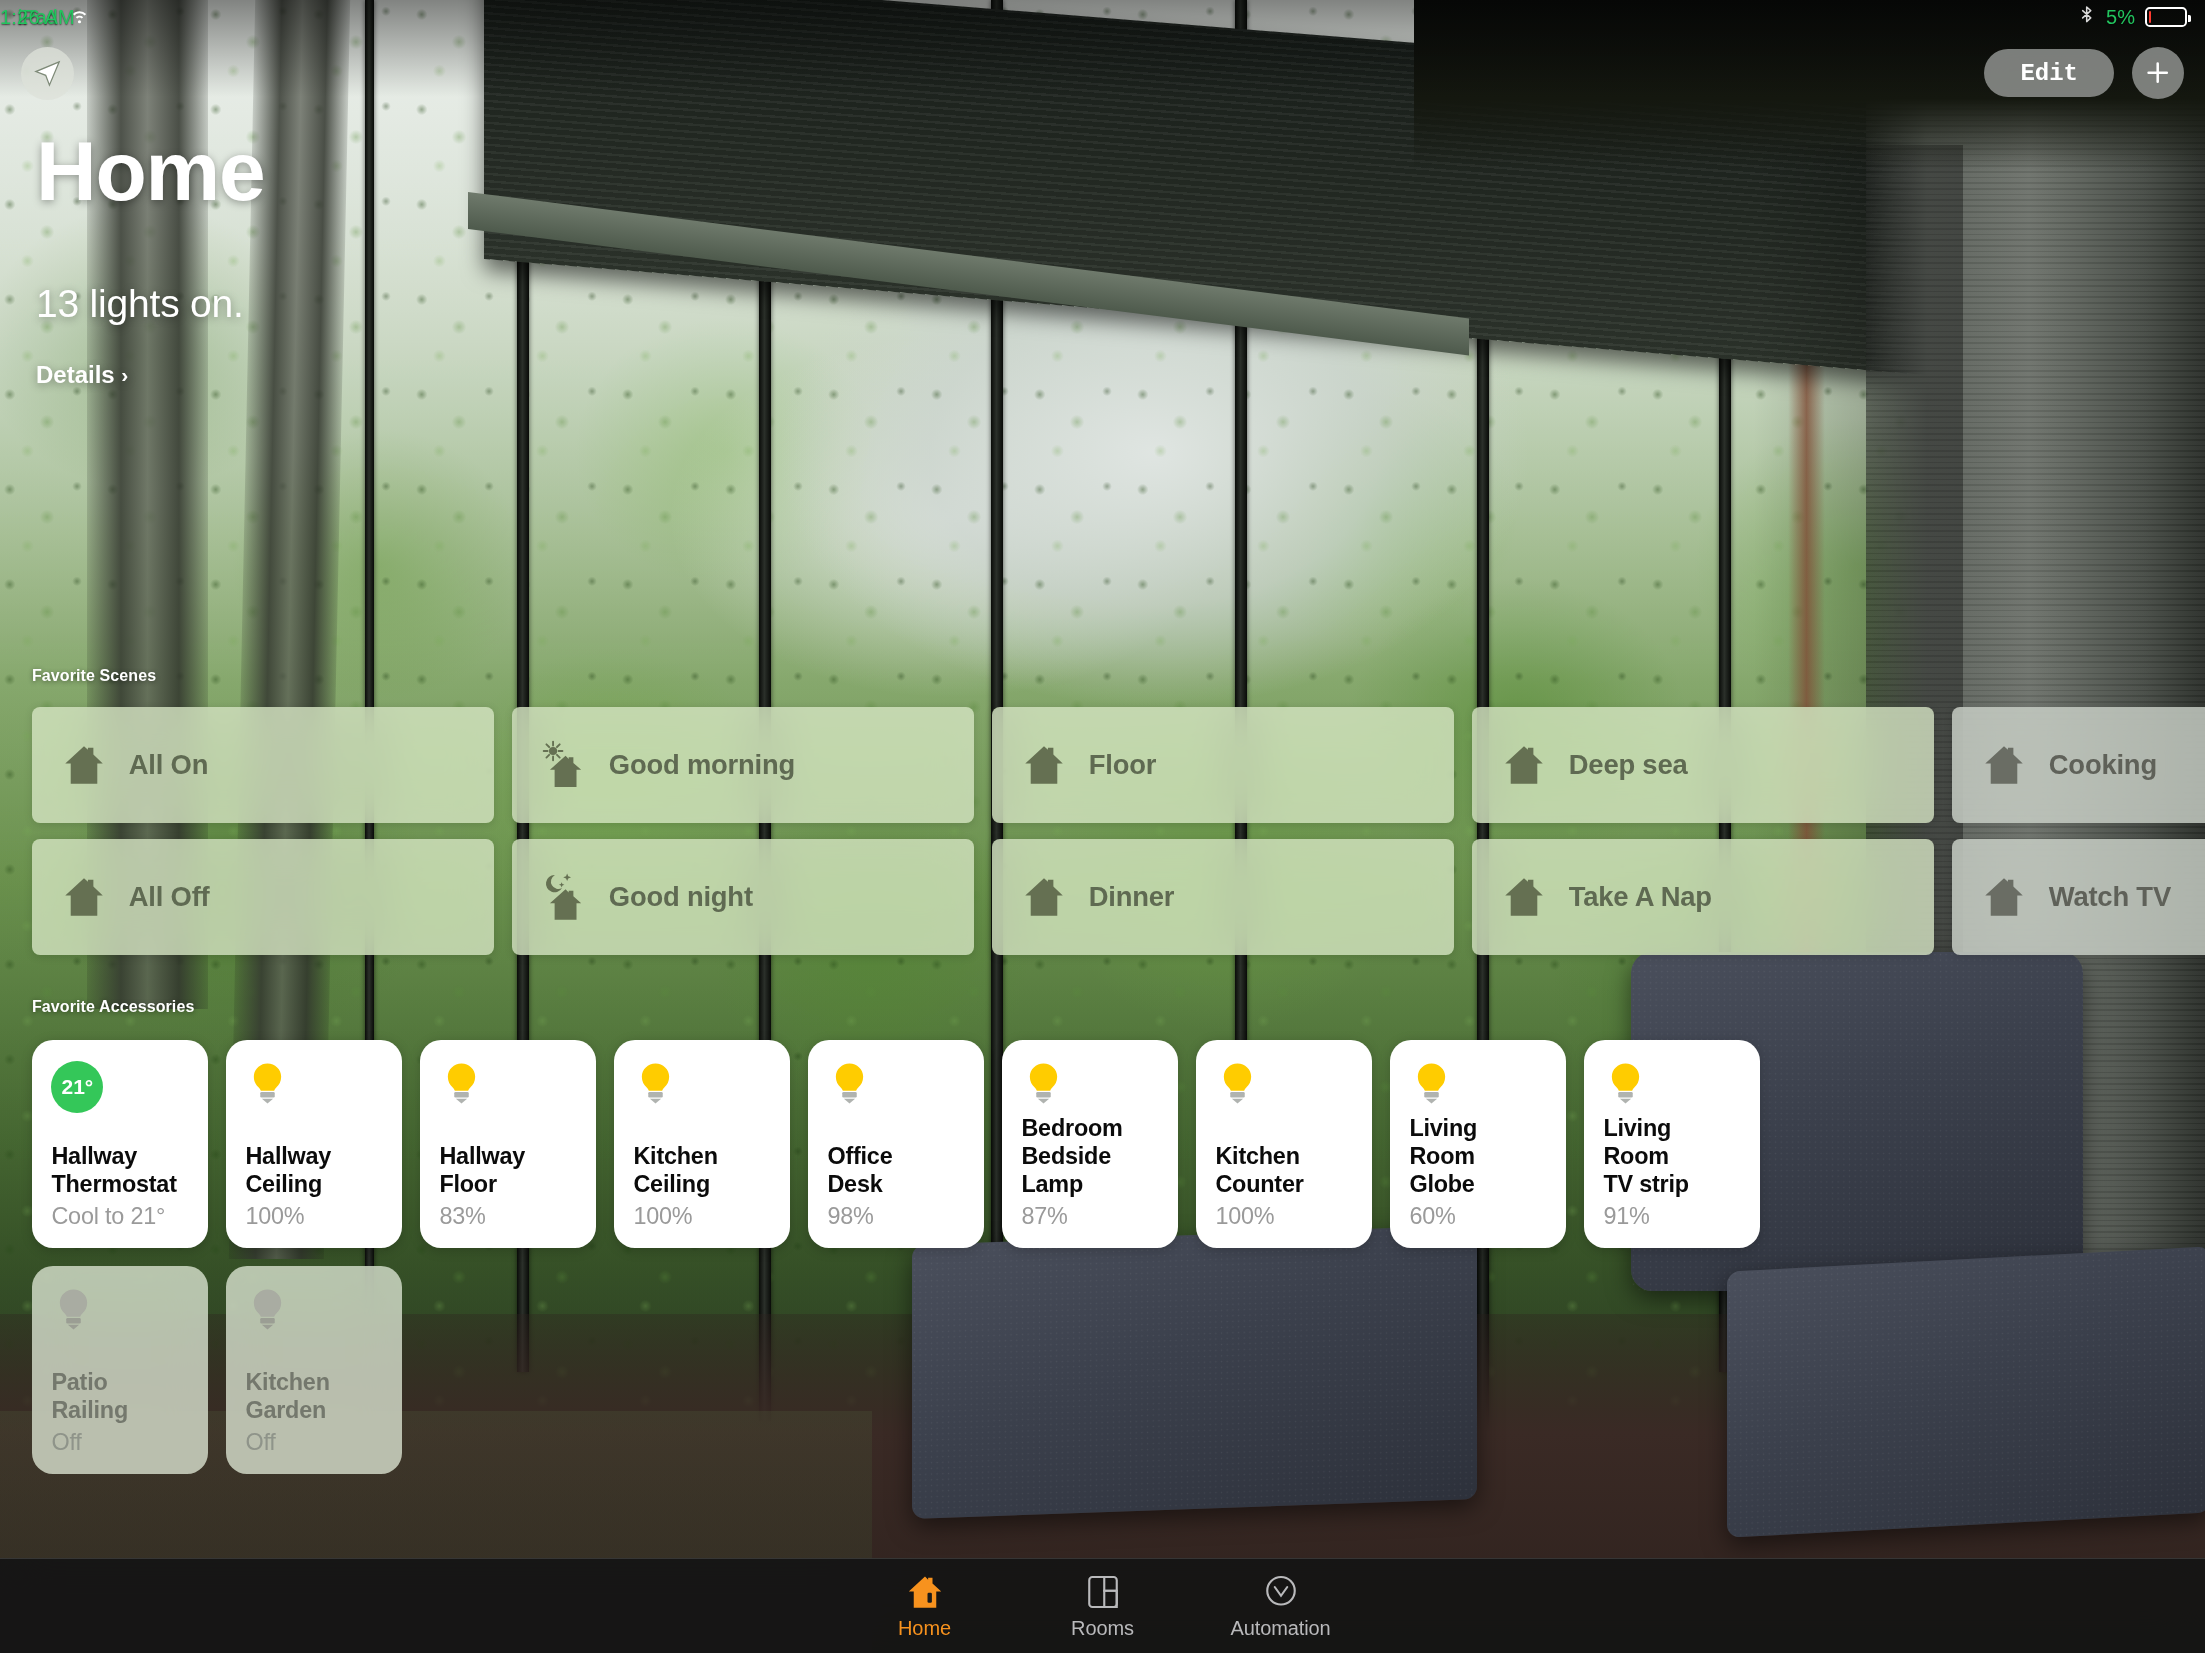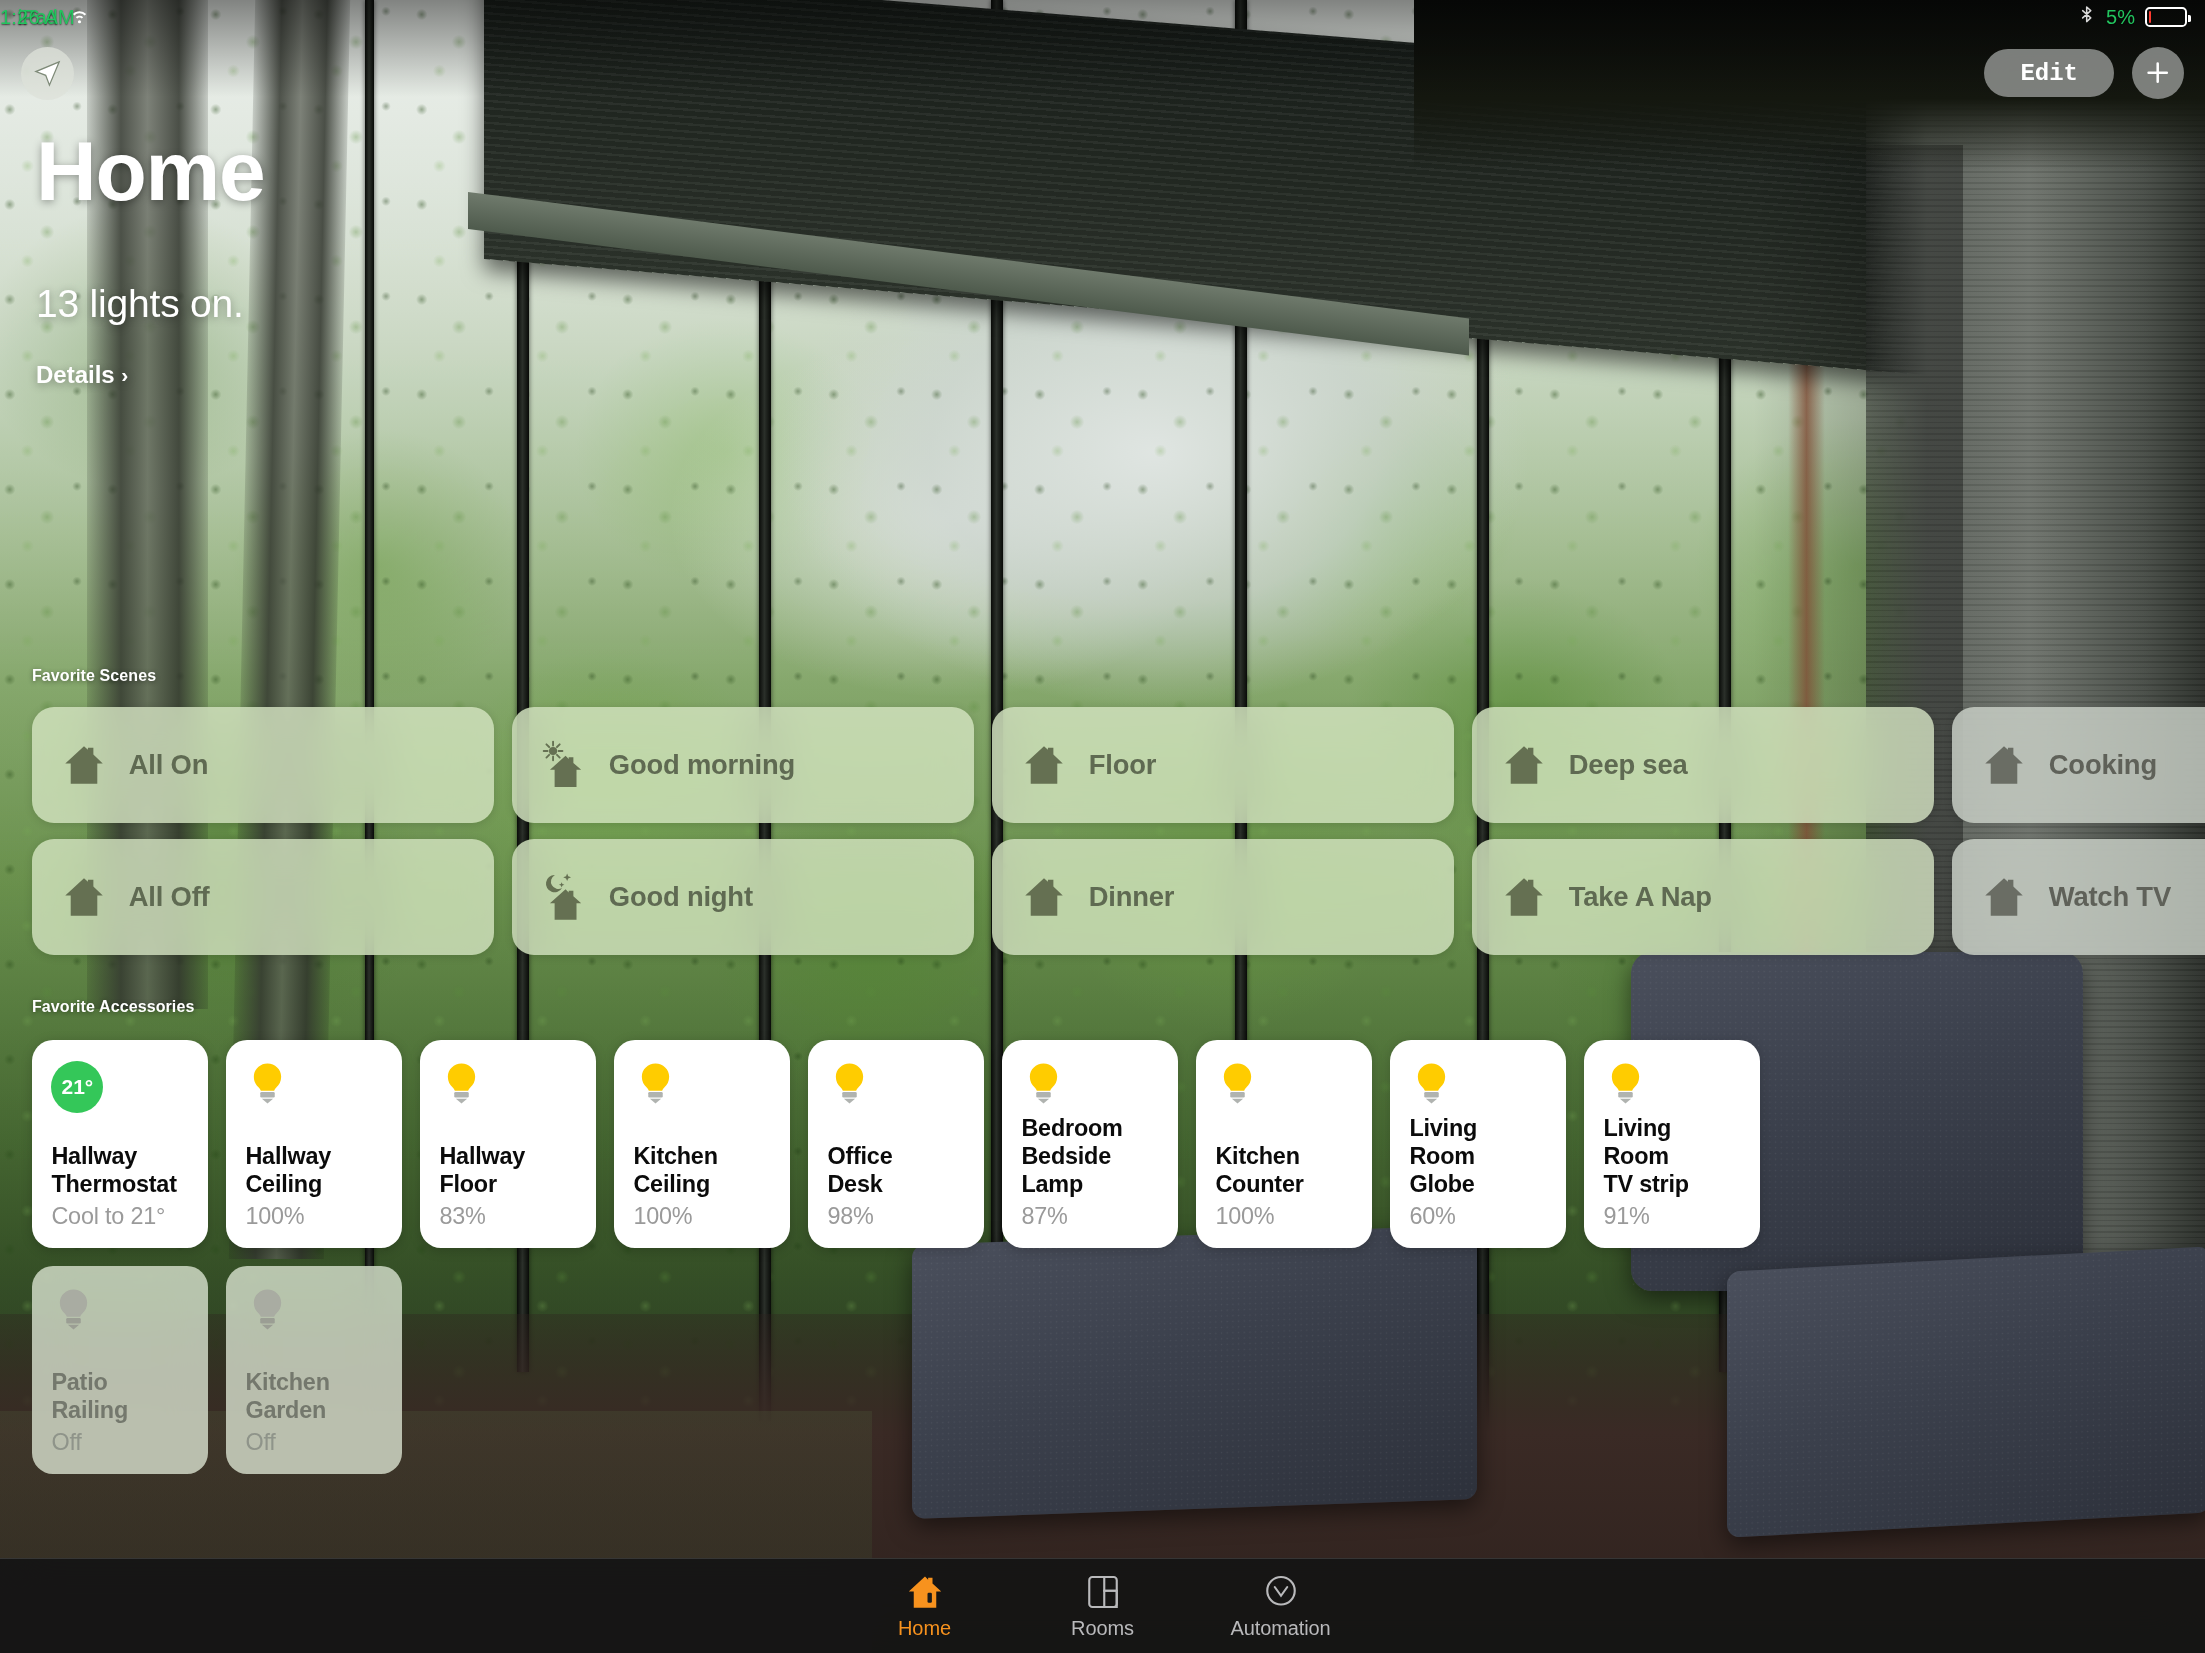--- a/index.html
+++ b/index.html
@@ -162,21 +162,21 @@
     position:absolute; left:32px; color:#fff; font-size:16px; font-weight:700;
     letter-spacing:0.1px; z-index:30; text-shadow:0 0.8px 4.8px rgba(0,0,0,.45);
   }
   #scenes-title { top:667px; }
   #acc-title    { top:998px; }
 
   
   #scenes { position:absolute; left:32px; top:707px; z-index:30; display:flex; flex-direction:column; gap:16px; }
   .scene-row { display:flex; gap:18px; }
   .scene-tile {
-    width:462px; height:116px; border-radius:22px;
+    width:462px; height:116px; border-radius:8px;
     background:rgba(214,228,196,.80);
     backdrop-filter:blur(21px) saturate(1.4);
     display:flex; align-items:center; padding:0 27.4px; gap:19.4px;
     cursor:pointer; box-shadow:0 1.6px 8px rgba(0,0,0,.12);
   }
   .scene-tile.dim { background:rgba(205,211,203,.80); }
   .scene-icon { width:50px; height:50px; flex:0 0 50px; position:relative; }
   .scene-icon svg { width:100%; height:100%; }
   .scene-label { font-size:27.4px; font-weight:600; color:#5f6a52; letter-spacing:-0.2px; }
   .scene-tile.dim .scene-label { color:#5f6159; }

